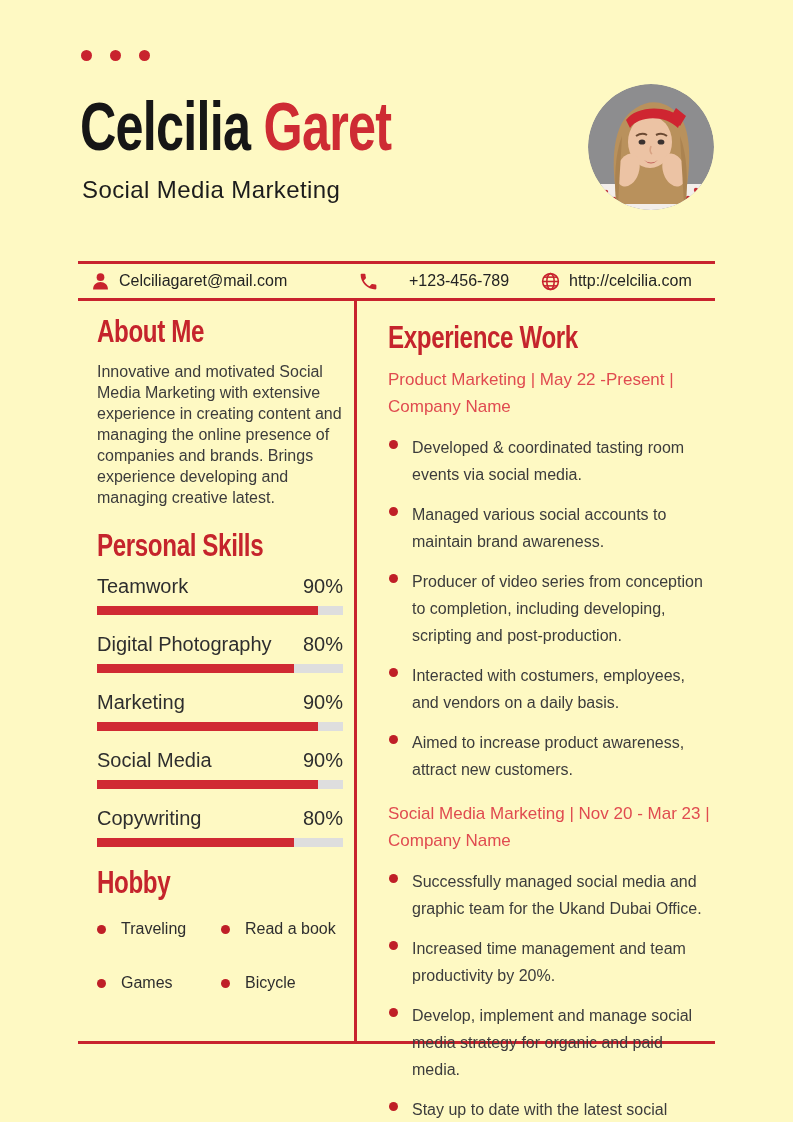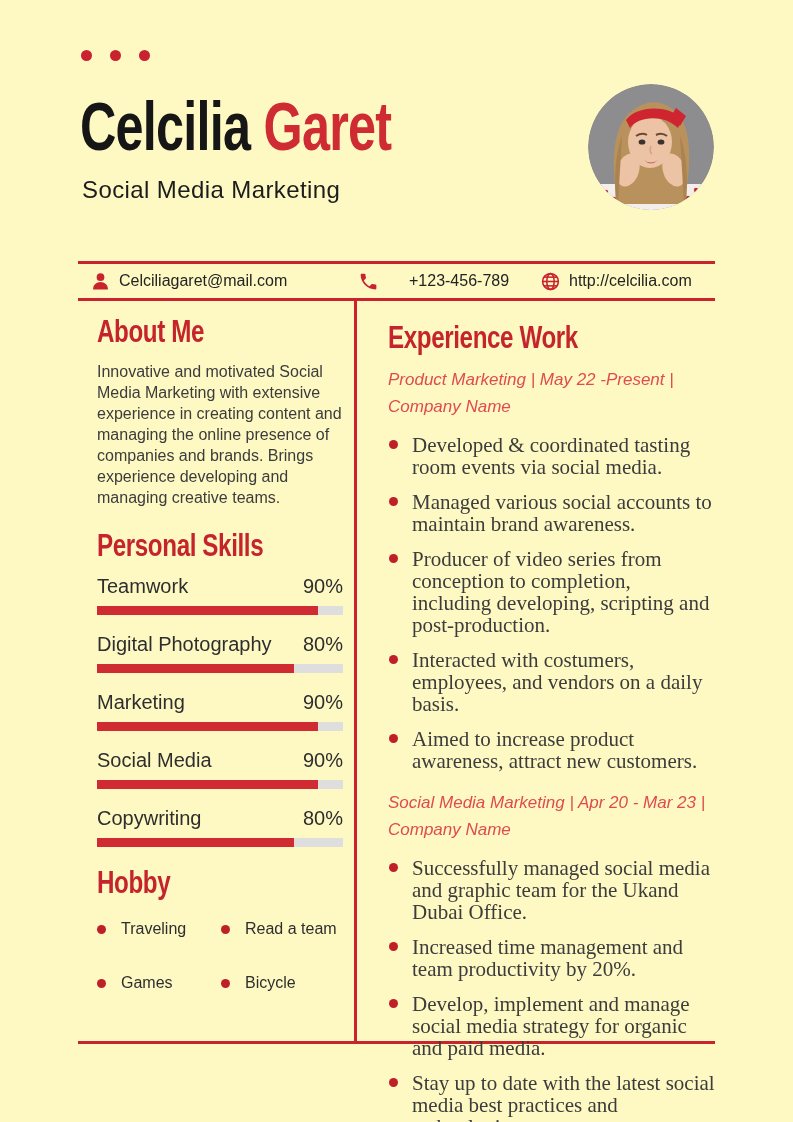--- a/index.html
+++ b/index.html
@@ -58,23 +58,23 @@
   .skill-top { display:flex; justify-content:space-between; align-items:baseline; font-size:20px; color:#2e2e2e; line-height:19px; }
   .skill-pct { color:#2e2e2e; }
   .bar-track { margin-top:10px; height:9px; background:#dedede; width:100%; position:relative; }
   .bar-fill  { position:absolute; left:0; top:0; height:9px; background:#d02a33; }
 
   .hobby-block { margin-top:18px; }
   .hobby-grid { margin-top:22px; display:grid; grid-template-columns:124px 1fr; row-gap:36px; }
   .hobby-item { display:flex; align-items:center; gap:15px; font-size:16px; color:#2e2e2e; }
   .hdot { width:9px; height:9px; border-radius:50%; background:#bf1f27; flex:0 0 auto; }
 
-  .job-title { margin-top:13px; font-size:17px; line-height:27px; font-style:italic; color:#e04b50; }
+  .job-title { margin-top:13px; font-size:17px; line-height:27px; color:#e04b50; }
   .bullets { margin-top:14px; }
-  .bullet-item { position:relative; padding-left:24px; margin-bottom:13px; font-size:21px; line-height:22px; color:#3c3c3c;font-family:Liberation Serif, serif; }
+  .bullet-item { position:relative; padding-left:24px; margin-bottom:13px; font-size:16px; line-height:27px; color:#3c3c3c; }
   .bdot { position:absolute; left:1px; top:6px; width:9px; height:9px; border-radius:50%; background:#bf1f27; }
   .job-2 { margin-top:17px; }
 </style>
 </head>
 <body>
 
 <div class="page">
 
   <div class="dots">
     <span class="dot"></span>
@@ -159,21 +159,21 @@
     </div>
   </div>
 
   <div class="v-divider"></div>
   <div class="bottom-line"></div>
 
   <div class="col-left">
     <div>
       <span class="sec-heading">About Me</span>
     </div>
-    <p class="about-text">Innovative and motivated Social Media Marketing with extensive experience in creating content and managing the online presence of companies and brands. Brings experience developing and managing creative teams.</p>
+    <p class="about-text">Innovative and motivated Social Media Marketing with extensive experience in creating content and managing the online presence of companies and brands. Brings experience developing and managing creative latest.</p>
 
     <div class="skills-block">
       <span class="sec-heading">Personal Skills</span>
       <div class="skill-rows" id="skill-rows">
           <div class="skill-row">
             <div class="skill-top">
               <span>Teamwork</span>
               <span class="skill-pct">90%</span>
             </div>
             <div class="bar-track">
@@ -221,21 +221,21 @@
 
     <div class="hobby-block">
       <span class="sec-heading">Hobby</span>
       <div class="hobby-grid" id="hobby-grid">
           <div class="hobby-item">
             <span class="hdot"></span>
             <span>Traveling</span>
           </div>
           <div class="hobby-item">
             <span class="hdot"></span>
-            <span>Read a team</span>
+            <span>Read a book</span>
           </div>
           <div class="hobby-item">
             <span class="hdot"></span>
             <span>Games</span>
           </div>
           <div class="hobby-item">
             <span class="hdot"></span>
             <span>Bicycle</span>
           </div>
         </div>
@@ -249,21 +249,21 @@
           <div class="job-title">Product Marketing | May 22 -Present | Company Name</div>
           <div class="bullets">
             <div class="bullet-item"><span class="bdot"></span><span>Developed &amp; coordinated tasting room events via social media.</span></div>
             <div class="bullet-item"><span class="bdot"></span><span>Managed various social accounts to maintain brand awareness.</span></div>
             <div class="bullet-item"><span class="bdot"></span><span>Producer of video series from conception to completion, including developing, scripting and post-production.</span></div>
             <div class="bullet-item"><span class="bdot"></span><span>Interacted with costumers, employees, and vendors on a daily basis.</span></div>
             <div class="bullet-item"><span class="bdot"></span><span>Aimed to increase product awareness, attract new customers.</span></div>
           </div>
         </div>
         <div class="job-2">
-          <div class="job-title">Social Media Marketing | Apr 20 - Mar 23 | Company Name</div>
+          <div class="job-title">Social Media Marketing | Nov 20 - Mar 23 | Company Name</div>
           <div class="bullets">
             <div class="bullet-item"><span class="bdot"></span><span>Successfully managed social media and graphic team for the Ukand Dubai Office.</span></div>
             <div class="bullet-item"><span class="bdot"></span><span>Increased time management and team productivity by 20%.</span></div>
             <div class="bullet-item"><span class="bdot"></span><span>Develop, implement and manage social media strategy for organic and paid media.</span></div>
             <div class="bullet-item"><span class="bdot"></span><span>Stay up to date with the latest social media best practices and technologies.</span></div>
           </div>
         </div>
       </div>
   </div>
 

